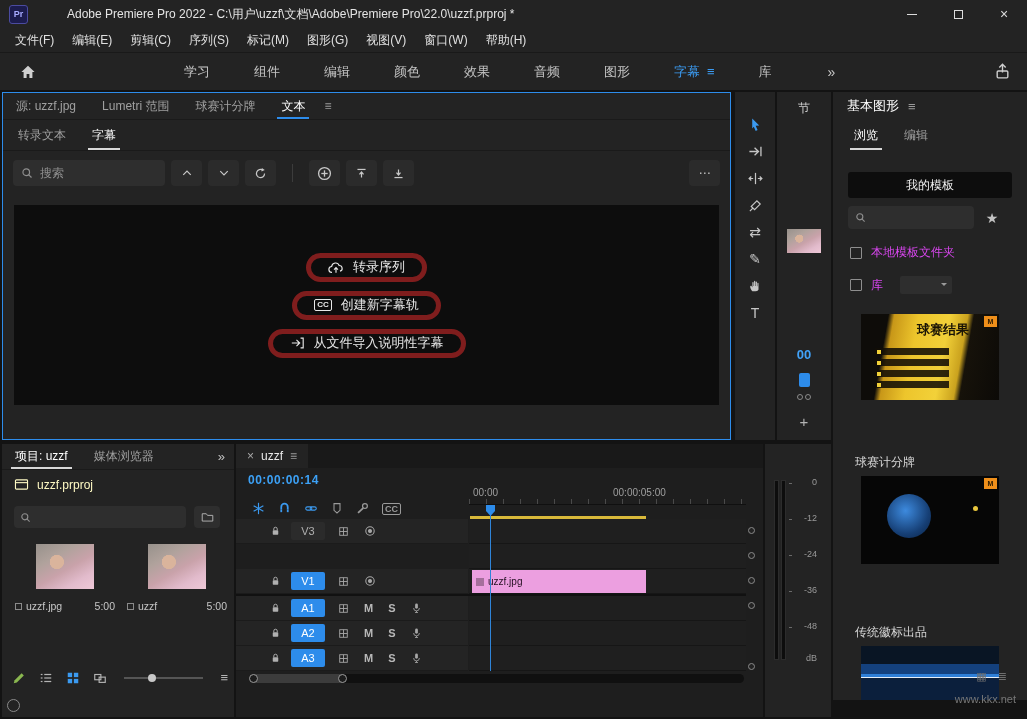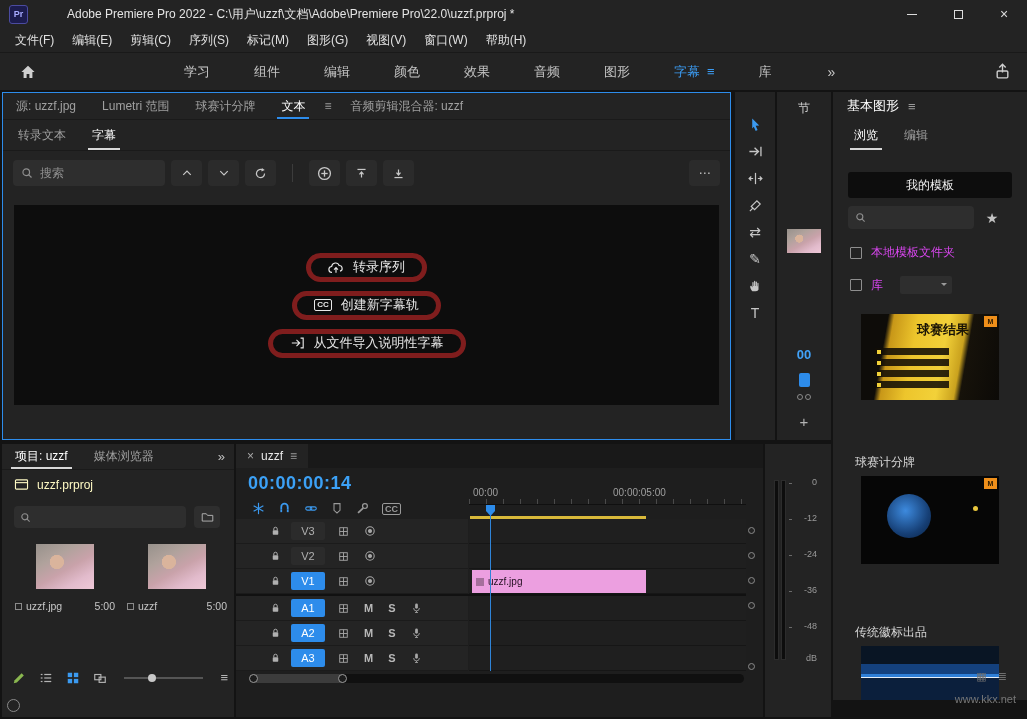--- a/index.html
+++ b/index.html
@@ -129,21 +129,21 @@
   .pp-slider { flex:1; position:relative; height:2px; background:#555; margin:0 4px; }
   .pp-knob { position:absolute; left:30%; top:-3px; width:8px; height:8px; border-radius:50%; background:#c8c8c8; }
   .pp-hamb { color:#b4b4b4; font-size:13px; }
 
   
   .tl-panel { position:absolute; left:236px; top:444px; width:527px; height:273px; background:#1e1e1e; }
   .tl-tabbar { height:24px; background:#191919; display:flex; align-items:stretch; }
   .tl-tab { display:flex; align-items:center; gap:7px; padding:0 11px; background:#232323; color:#e8e8e8; }
   .tl-close { color:#a8a8a8; }
   .tl-menu { color:#9a9a9a; }
-  .tl-timecode { position:absolute; left:12px; top:29px; color:#3ca1f6; font-size:18px; font-weight:bold; letter-spacing:.5px; }
+  .tl-timecode { position:absolute; left:12px; top:29px; color:#3ca1f6; font-size:12px; font-weight:bold; letter-spacing:.5px; }
   .tl-icons { position:absolute; left:16px; top:58px; display:flex; align-items:center; gap:13px; }
   .tl-icon { color:#9a9a9a; }
   .tl-icon.blue { color:#3b9af0; }
   .tl-cc { font-size:9px; font-weight:bold; border:1px solid #9a9a9a; border-radius:2px; padding:0 2px; color:#9a9a9a; }
   .tl-ruler { position:absolute; left:233px; top:40px; width:277px; height:21px; border-bottom:1px solid #101010; color:#9f9f9f; font-size:10px; }
   .tl-rlabel { position:absolute; top:3px; }
   .ruler-ticks { position:absolute; left:0; right:0; bottom:0; height:5px;
                  background:repeating-linear-gradient(to right,#4a4a4a 0 1px,transparent 1px 17px); }
   .tl-workarea { position:absolute; left:234px; top:72px; width:176px; height:3px; background:#d9b93a; }
   .trow { position:absolute; left:0; width:232px; height:25px; background:#242424; border-bottom:1px solid #1b1b1b;
@@ -260,21 +260,20 @@
     </div>
   </div>
 
   <div class="source-panel">
     <div class="sp-tabs">
       <div class="ptab">源: uzzf.jpg</div>
       <div class="ptab">Lumetri 范围</div>
       <div class="ptab">球赛计分牌</div>
       <div class="ptab active">文本</div>
       <div class="sp-tabmenu">≡</div>
-      <div class="ptab">音频剪辑混合器: uzzf</div>
     </div>
     <div class="sp-subtabs">
       <div class="ptab">转录文本</div>
       <div class="ptab active white">字幕</div>
     </div>
     <div class="sp-toolbar">
       <div class="search-box">
         <span class="ic">
           <svg width="12" height="12" viewBox="0 0 16 16" fill="none" stroke="currentColor" stroke-width="1.6">
               <circle cx="7" cy="7" r="4.4"></circle>
@@ -601,42 +600,20 @@
     <div class="tl-workarea"></div>
 
     <div class="trow" style="top:75px;">
       <span class="t-lock">
           <svg width="11" height="12" viewBox="0 0 16 16">
             <rect x="4" y="7" width="8" height="6.5" rx="1" fill="currentColor"></rect>
             <path d="M5.5 7 V5 a2.5 2.5 0 0 1 5 0 V7" fill="none" stroke="currentColor" stroke-width="1.4"></path>
           </svg>
         </span>
       <span class="t-name">V3</span>
-      <span class="t-sync">
-          <svg width="11" height="11" viewBox="0 0 16 16" fill="none" stroke="currentColor" stroke-width="1.3">
-            <rect x="2.5" y="2.5" width="11" height="11"></rect>
-            <line x1="8" y1="2.5" x2="8" y2="13.5"></line>
-            <line x1="2.5" y1="8" x2="13.5" y2="8"></line>
-          </svg>
-        </span>
-      <span class="t-eye">
-          <svg width="12" height="12" viewBox="0 0 16 16" fill="none" stroke="currentColor" stroke-width="1.4">
-            <circle cx="8" cy="8" r="5.6"></circle>
-            <circle cx="8" cy="8" r="2" fill="currentColor"></circle>
-          </svg>
-        </span>
-    </div>
-    <div class="trow" style="top:100px;">
-      <span class="t-lock">
-          <svg width="11" height="12" viewBox="0 0 16 16">
-            <rect x="4" y="7" width="8" height="6.5" rx="1" fill="currentColor"></rect>
-            <path d="M5.5 7 V5 a2.5 2.5 0 0 1 5 0 V7" fill="none" stroke="currentColor" stroke-width="1.4"></path>
-          </svg>
-        </span>
-      <span class="t-name">V2</span>
       <span class="t-sync">
           <svg width="11" height="11" viewBox="0 0 16 16" fill="none" stroke="currentColor" stroke-width="1.3">
             <rect x="2.5" y="2.5" width="11" height="11"></rect>
             <line x1="8" y1="2.5" x2="8" y2="13.5"></line>
             <line x1="2.5" y1="8" x2="13.5" y2="8"></line>
           </svg>
         </span>
       <span class="t-eye">
           <svg width="12" height="12" viewBox="0 0 16 16" fill="none" stroke="currentColor" stroke-width="1.4">
             <circle cx="8" cy="8" r="5.6"></circle>

